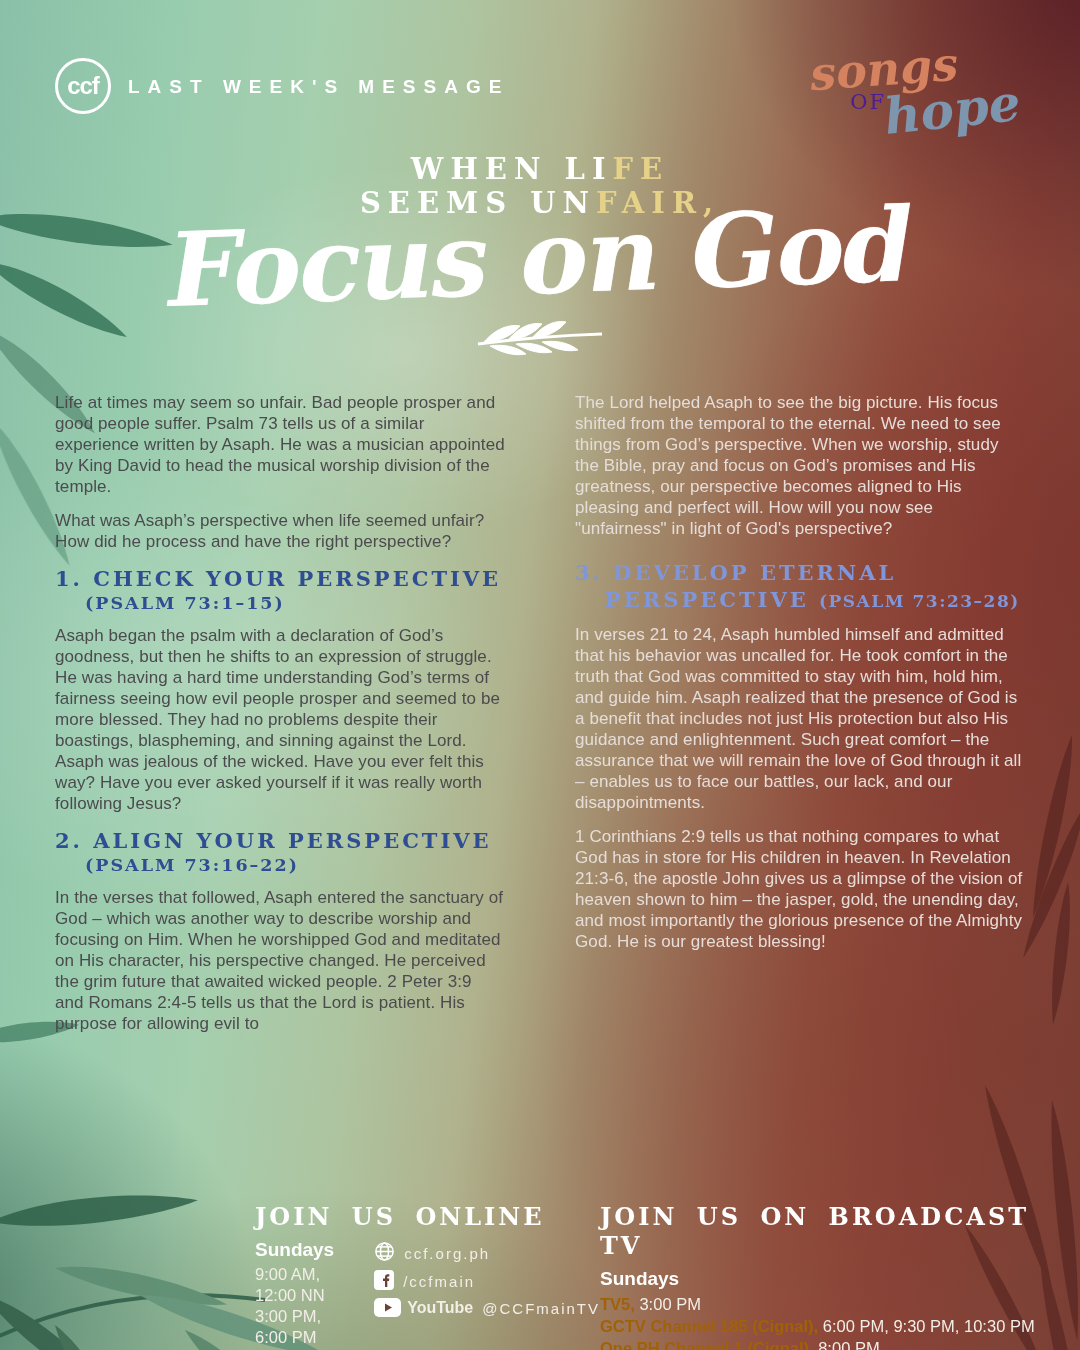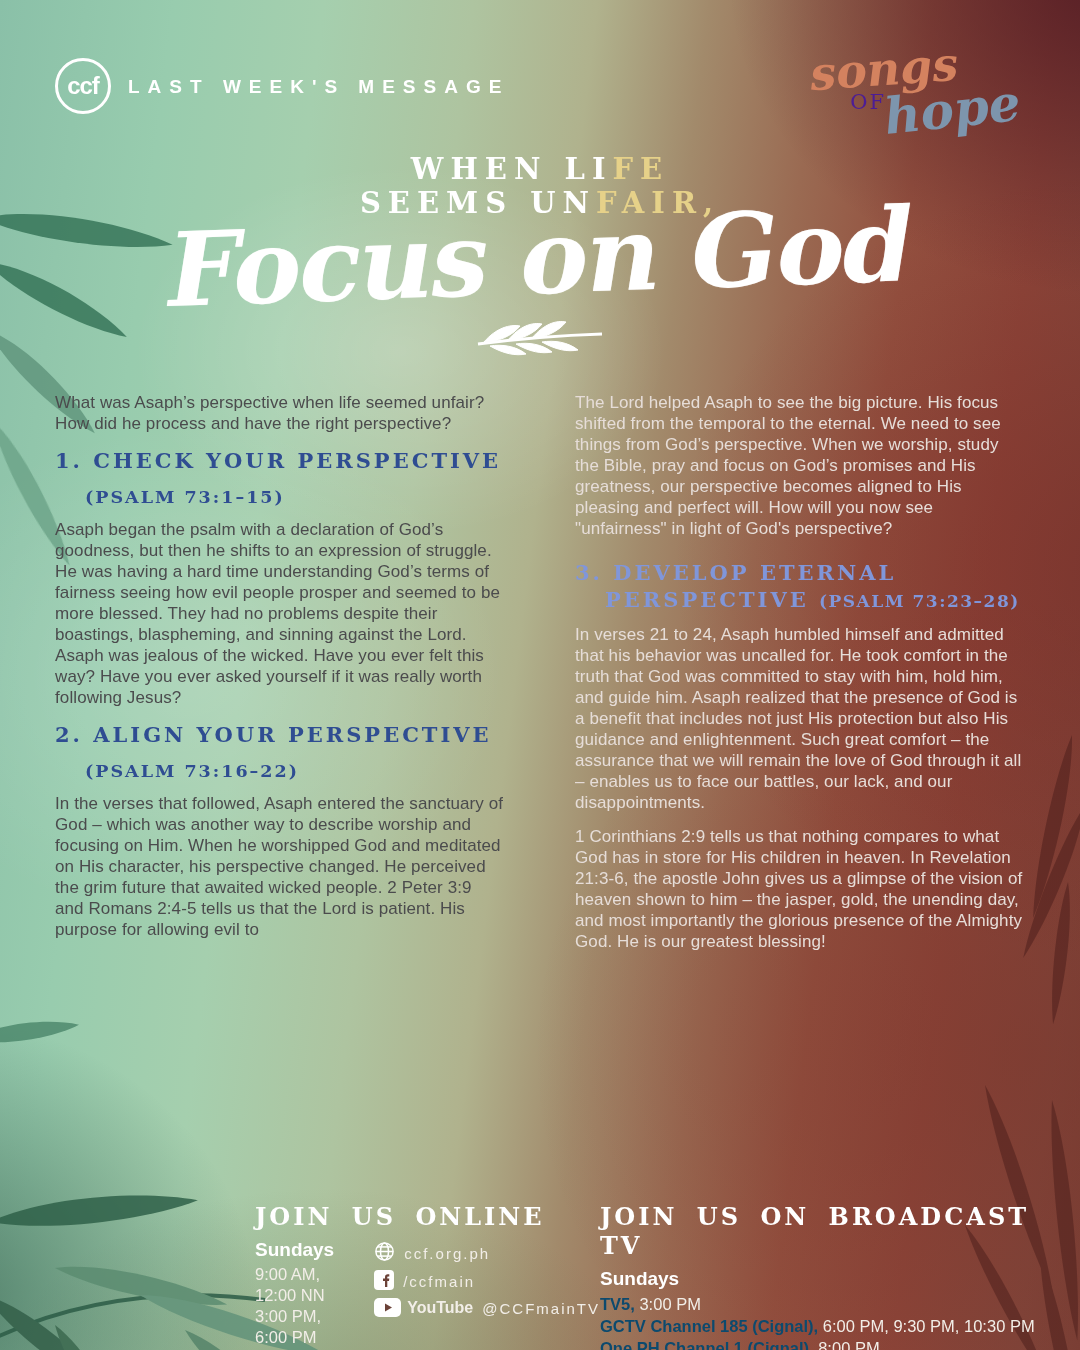--- a/index.html
+++ b/index.html
@@ -42,40 +42,40 @@
 
   
   .cols{left:55px;top:392px;width:970px;display:flex;gap:70px;}
   .col{width:450px;}
   .col p{font-size:17px;line-height:21px;margin:0 0 13px;letter-spacing:.1px;}
   .col-left p{color:#4b4b4d;}
   .col-right p{color:#e6ddd8;}
   .sec-h{font-family:"DejaVu Serif",serif;font-weight:bold;color:#2f4d92;
       font-size:21px;letter-spacing:3px;line-height:1.3;
       padding-left:30px;text-indent:-30px;margin:6px 0 10px;}
-  .sec-ref{font-size:17.5px;letter-spacing:2px;text-indent:0;margin-top:12px;}
+  .sec-ref{font-size:17.5px;letter-spacing:2px;text-indent:0;}
   .sec-h-light{color:#8096da;}
   .ref-inline{font-size:17px;letter-spacing:1.5px;}
 
   
   .footer{left:0;top:1202px;width:1080px;display:flex;color:#fff;}
   .f-spacer{width:255px;}
   .f-online{width:345px;}
   .f-broadcast{flex:1;}
   .f-head{font-family:"DejaVu Serif",serif;font-weight:bold;font-size:24px;
       letter-spacing:3px;word-spacing:8px;margin-bottom:8px;}
   .f-cols{display:flex;gap:26px;}
   .f-day{font-weight:bold;font-size:19px;margin-bottom:3px;}
   .f-times{font-size:16.5px;line-height:21px;color:#f2eee8;}
   .f-links{padding-top:2px;}
   .f-link{display:flex;align-items:flex-end;gap:9px;margin-bottom:8px;font-size:15px;
       letter-spacing:2px;color:#f2eee8;}
   .yt-word{font-weight:bold;font-size:16px;letter-spacing:0;margin-left:-3px;}
   .f-row{font-size:16.5px;line-height:22px;color:#f2eee8;}
-  .f-row b{color:#0c4a6e;}
+  .f-row b{color:#a16207;}
   .icon{display:inline-flex;align-items:center;justify-content:center;}
 </style>
 </head>
 <body>
 
 <svg class="decor" width="1080" height="1350" viewBox="0 0 1080 1350">
   <defs>
     <path id="leaf" d="M0 0 C 28 -16, 80 -14, 110 0 C 80 13, 28 13, 0 0 Z"></path>
   </defs>
 
@@ -141,20 +141,21 @@
         <path d="M20 32 C 34 40, 46 42, 56 40 C 46 32, 32 30, 20 32 Z"></path>
         <path d="M46 30 C 60 38, 72 40, 82 38 C 72 30, 58 28, 46 30 Z"></path>
         <path d="M72 28 C 86 36, 98 38, 108 36 C 98 28, 84 26, 72 28 Z"></path>
       </g>
     </g>
   </svg>
 </div>
 
 <div class="abs cols">
   <div class="col col-left">
+    <p>Life at times may seem so unfair. Bad people prosper and good people suffer. Psalm 73 tells us of a similar experience written by Asaph. He was a musician appointed by King David to head the musical worship division of the temple.</p>
     <p>What was Asaph’s perspective when life seemed unfair? How did he process and have the right perspective?</p>
 
     <div class="sec-h">
       <span>1.</span> <span>CHECK YOUR PERSPECTIVE</span>
       <div class="sec-ref">(PSALM 73:1–15)</div>
     </div>
     <p>Asaph began the psalm with a declaration of God’s goodness, but then he shifts to an expression of struggle. He was having a hard time understanding God’s terms of fairness seeing how evil people prosper and seemed to be more blessed. They had no problems despite their boastings, blaspheming, and sinning against the Lord. Asaph was jealous of the wicked. Have you ever felt this way? Have you ever asked yourself if it was really worth following Jesus?</p>
 
     <div class="sec-h">
       <span>2.</span> <span>ALIGN YOUR PERSPECTIVE</span>

